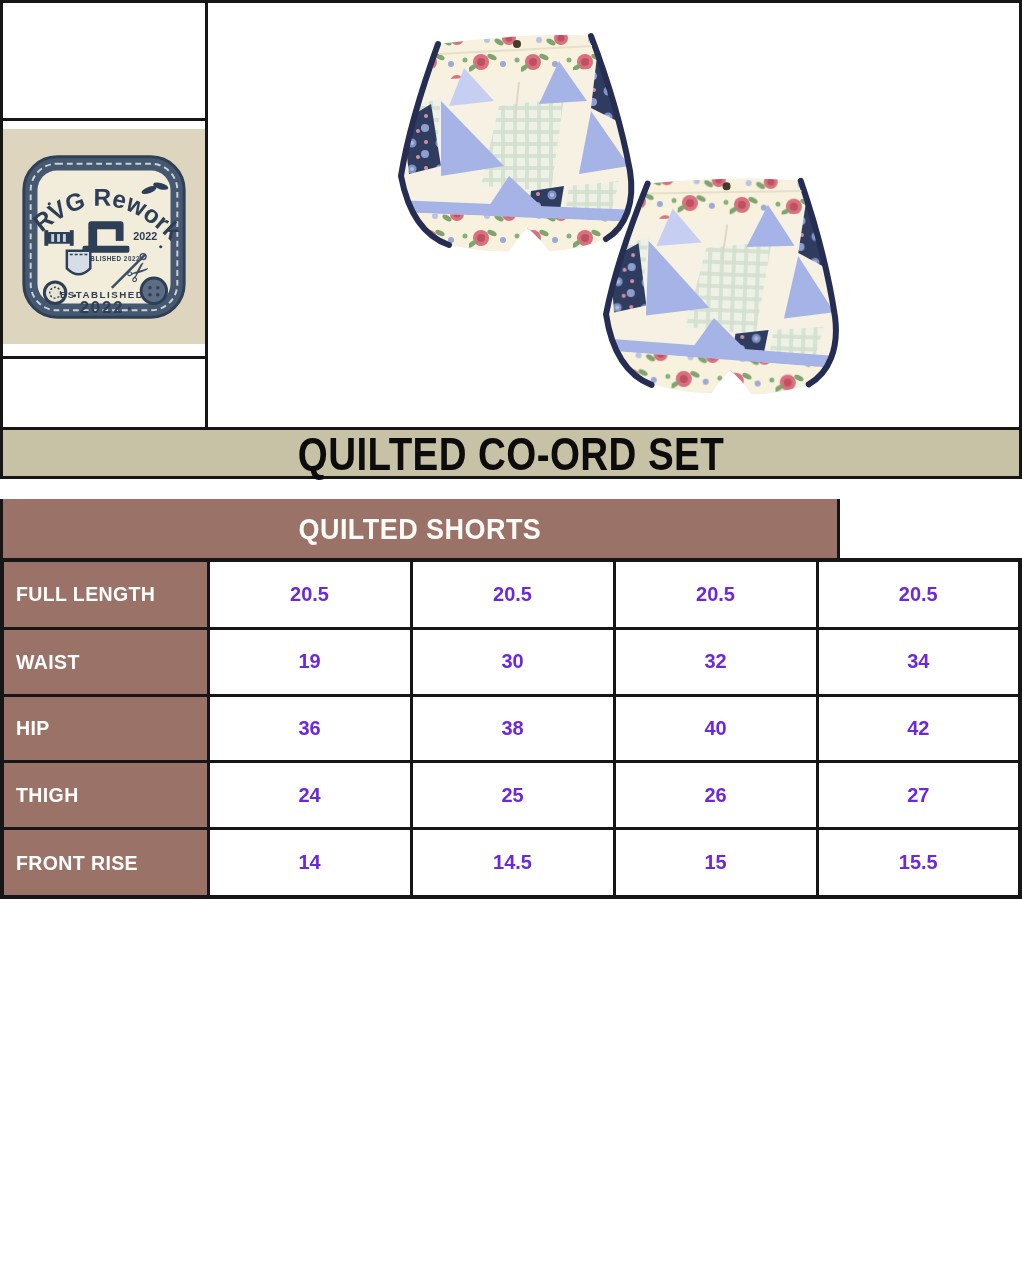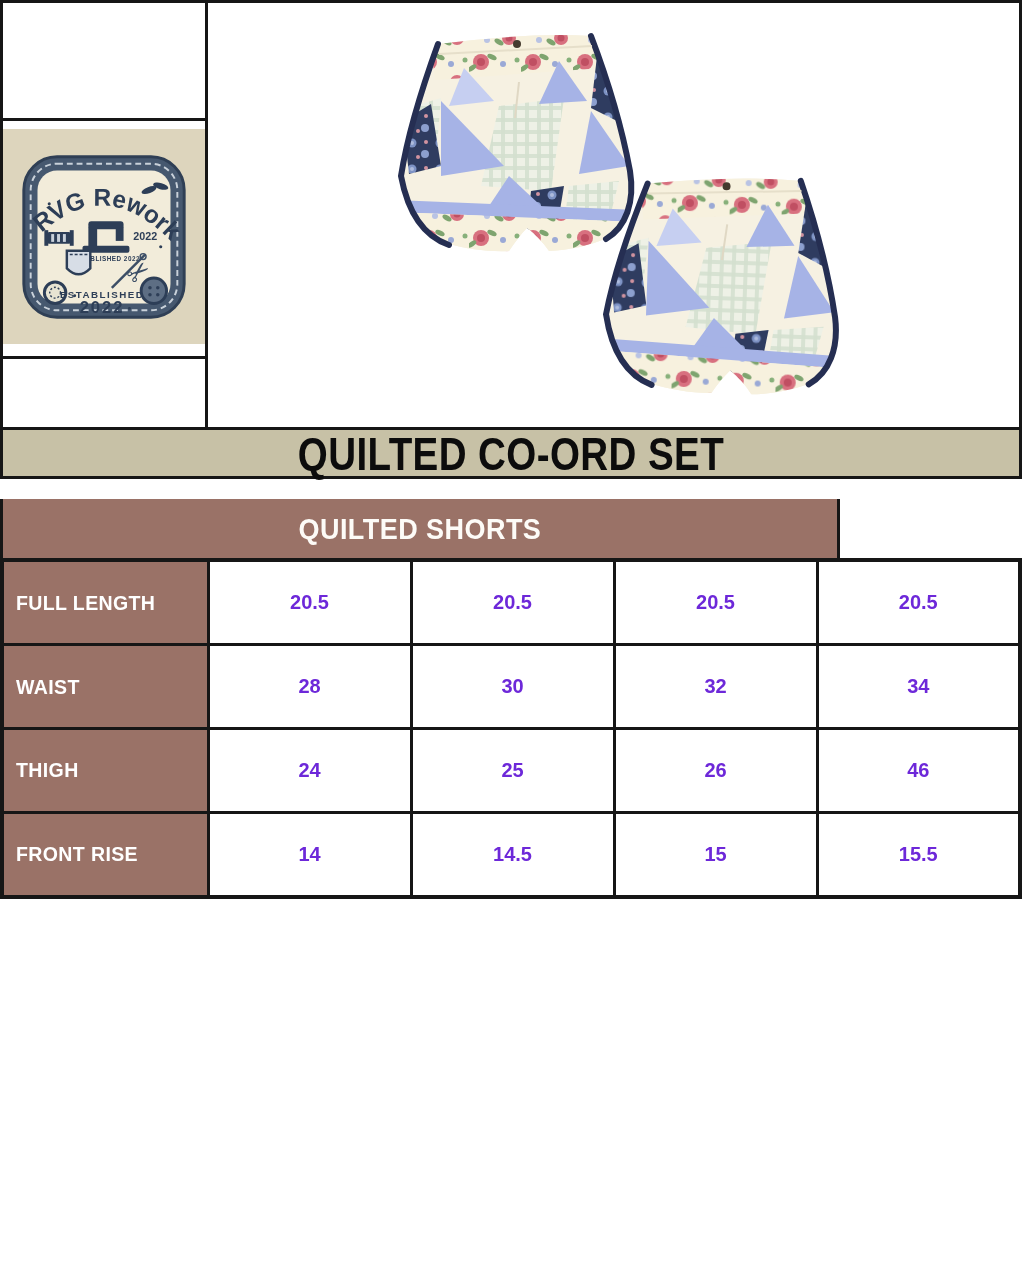--- a/index.html
+++ b/index.html
@@ -236,31 +236,38 @@
     <tbody>
       <tr>
         <td class="label"><span>FULL LENGTH</span></td>
         <td class="val">20.5</td>
         <td class="val">20.5</td>
         <td class="val">20.5</td>
         <td class="val">20.5</td>
       </tr>
       <tr>
         <td class="label"><span>WAIST</span></td>
-        <td class="val">28</td>
+        <td class="val">19</td>
         <td class="val">30</td>
         <td class="val">32</td>
         <td class="val">34</td>
+      </tr>
+      <tr>
+        <td class="label"><span>HIP</span></td>
+        <td class="val">36</td>
+        <td class="val">38</td>
+        <td class="val">40</td>
+        <td class="val">42</td>
       </tr>
       <tr>
         <td class="label"><span>THIGH</span></td>
         <td class="val">24</td>
         <td class="val">25</td>
         <td class="val">26</td>
-        <td class="val">46</td>
+        <td class="val">27</td>
       </tr>
       <tr>
         <td class="label"><span>FRONT RISE</span></td>
         <td class="val">14</td>
         <td class="val">14.5</td>
         <td class="val">15</td>
         <td class="val">15.5</td>
       </tr>
     </tbody>
   </table>

